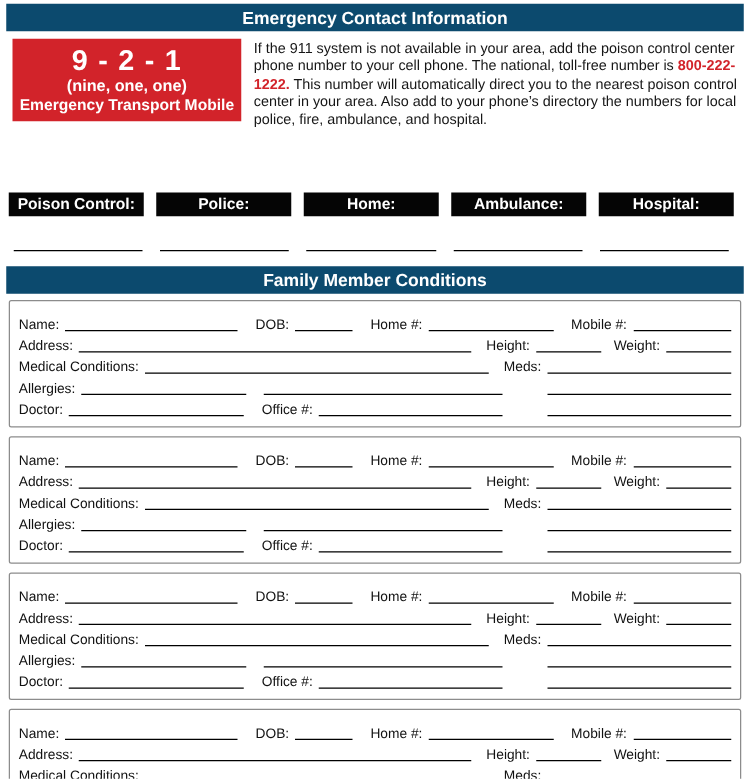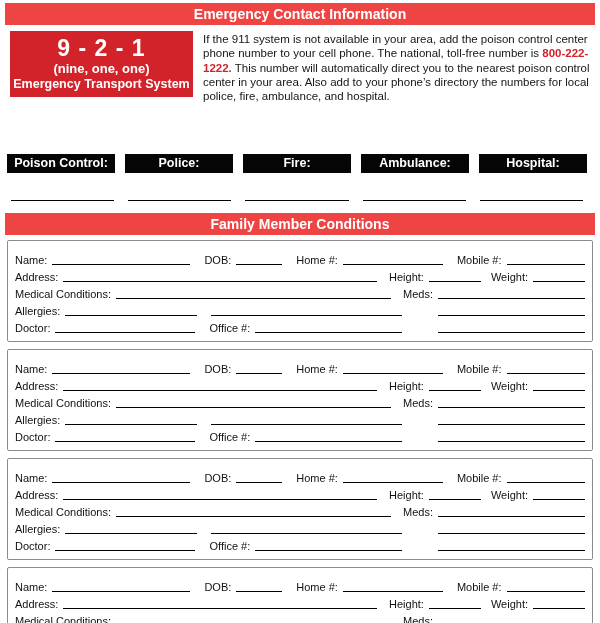--- a/index.html
+++ b/index.html
@@ -4,21 +4,21 @@
 <style>
   * { box-sizing: border-box; }
   html, body { margin: 0; padding: 0; }
   body {
     width: 600px; height: 623px; overflow: hidden;
     background: #ffffff;
     font-family: "Liberation Sans", sans-serif;
     color: #111111;
   }
   .bar {
-    background: #ef4444; color: #ffffff;
+    background: #0c4a6e; color: #ffffff;
     font-weight: bold; font-size: 14px; text-align: center;
     padding: 3px 0; margin: 0 5px;
   }
   .bar.first { margin-top: 3px; }
   .top-row { display: flex; margin: 6px 5px 0 10px; gap: 10px; }
   .red-box {
     width: 183px; height: 66px; flex: none;
     background: #d2232a; color: #ffffff; text-align: center;
     display: flex; flex-direction: column; justify-content: center;
   }
@@ -63,29 +63,29 @@
 <body>
 
 <div class="bar first">
   <span>Emergency Contact Information</span>
 </div>
 
 <div class="top-row">
   <div class="red-box">
     <div class="red-911">9 - 2 - 1</div>
     <div class="red-phonetic">(nine, one, one)</div>
-    <div class="red-subtitle">Emergency Transport System</div>
+    <div class="red-subtitle">Emergency Transport Mobile</div>
   </div>
   <p class="intro"><span>If the 911 system is not available in your area, add the poison control center phone number to your cell phone. The national, toll-free number is </span><span class="phone-red">800-222-1222.</span><span> This number will automatically direct you to the nearest poison control center in your area. Also add to your phone’s directory the numbers for local police, fire, ambulance, and hospital.</span></p>
 </div>
 
 <div class="contacts-row">
   <div class="contact-label">Poison Control:</div>
   <div class="contact-label">Police:</div>
-  <div class="contact-label">Fire:</div>
+  <div class="contact-label">Home:</div>
   <div class="contact-label">Ambulance:</div>
   <div class="contact-label">Hospital:</div>
 </div>
 
 <div class="contacts-lines">
   <div class="contact-line"></div>
   <div class="contact-line"></div>
   <div class="contact-line"></div>
   <div class="contact-line"></div>
   <div class="contact-line"></div>

